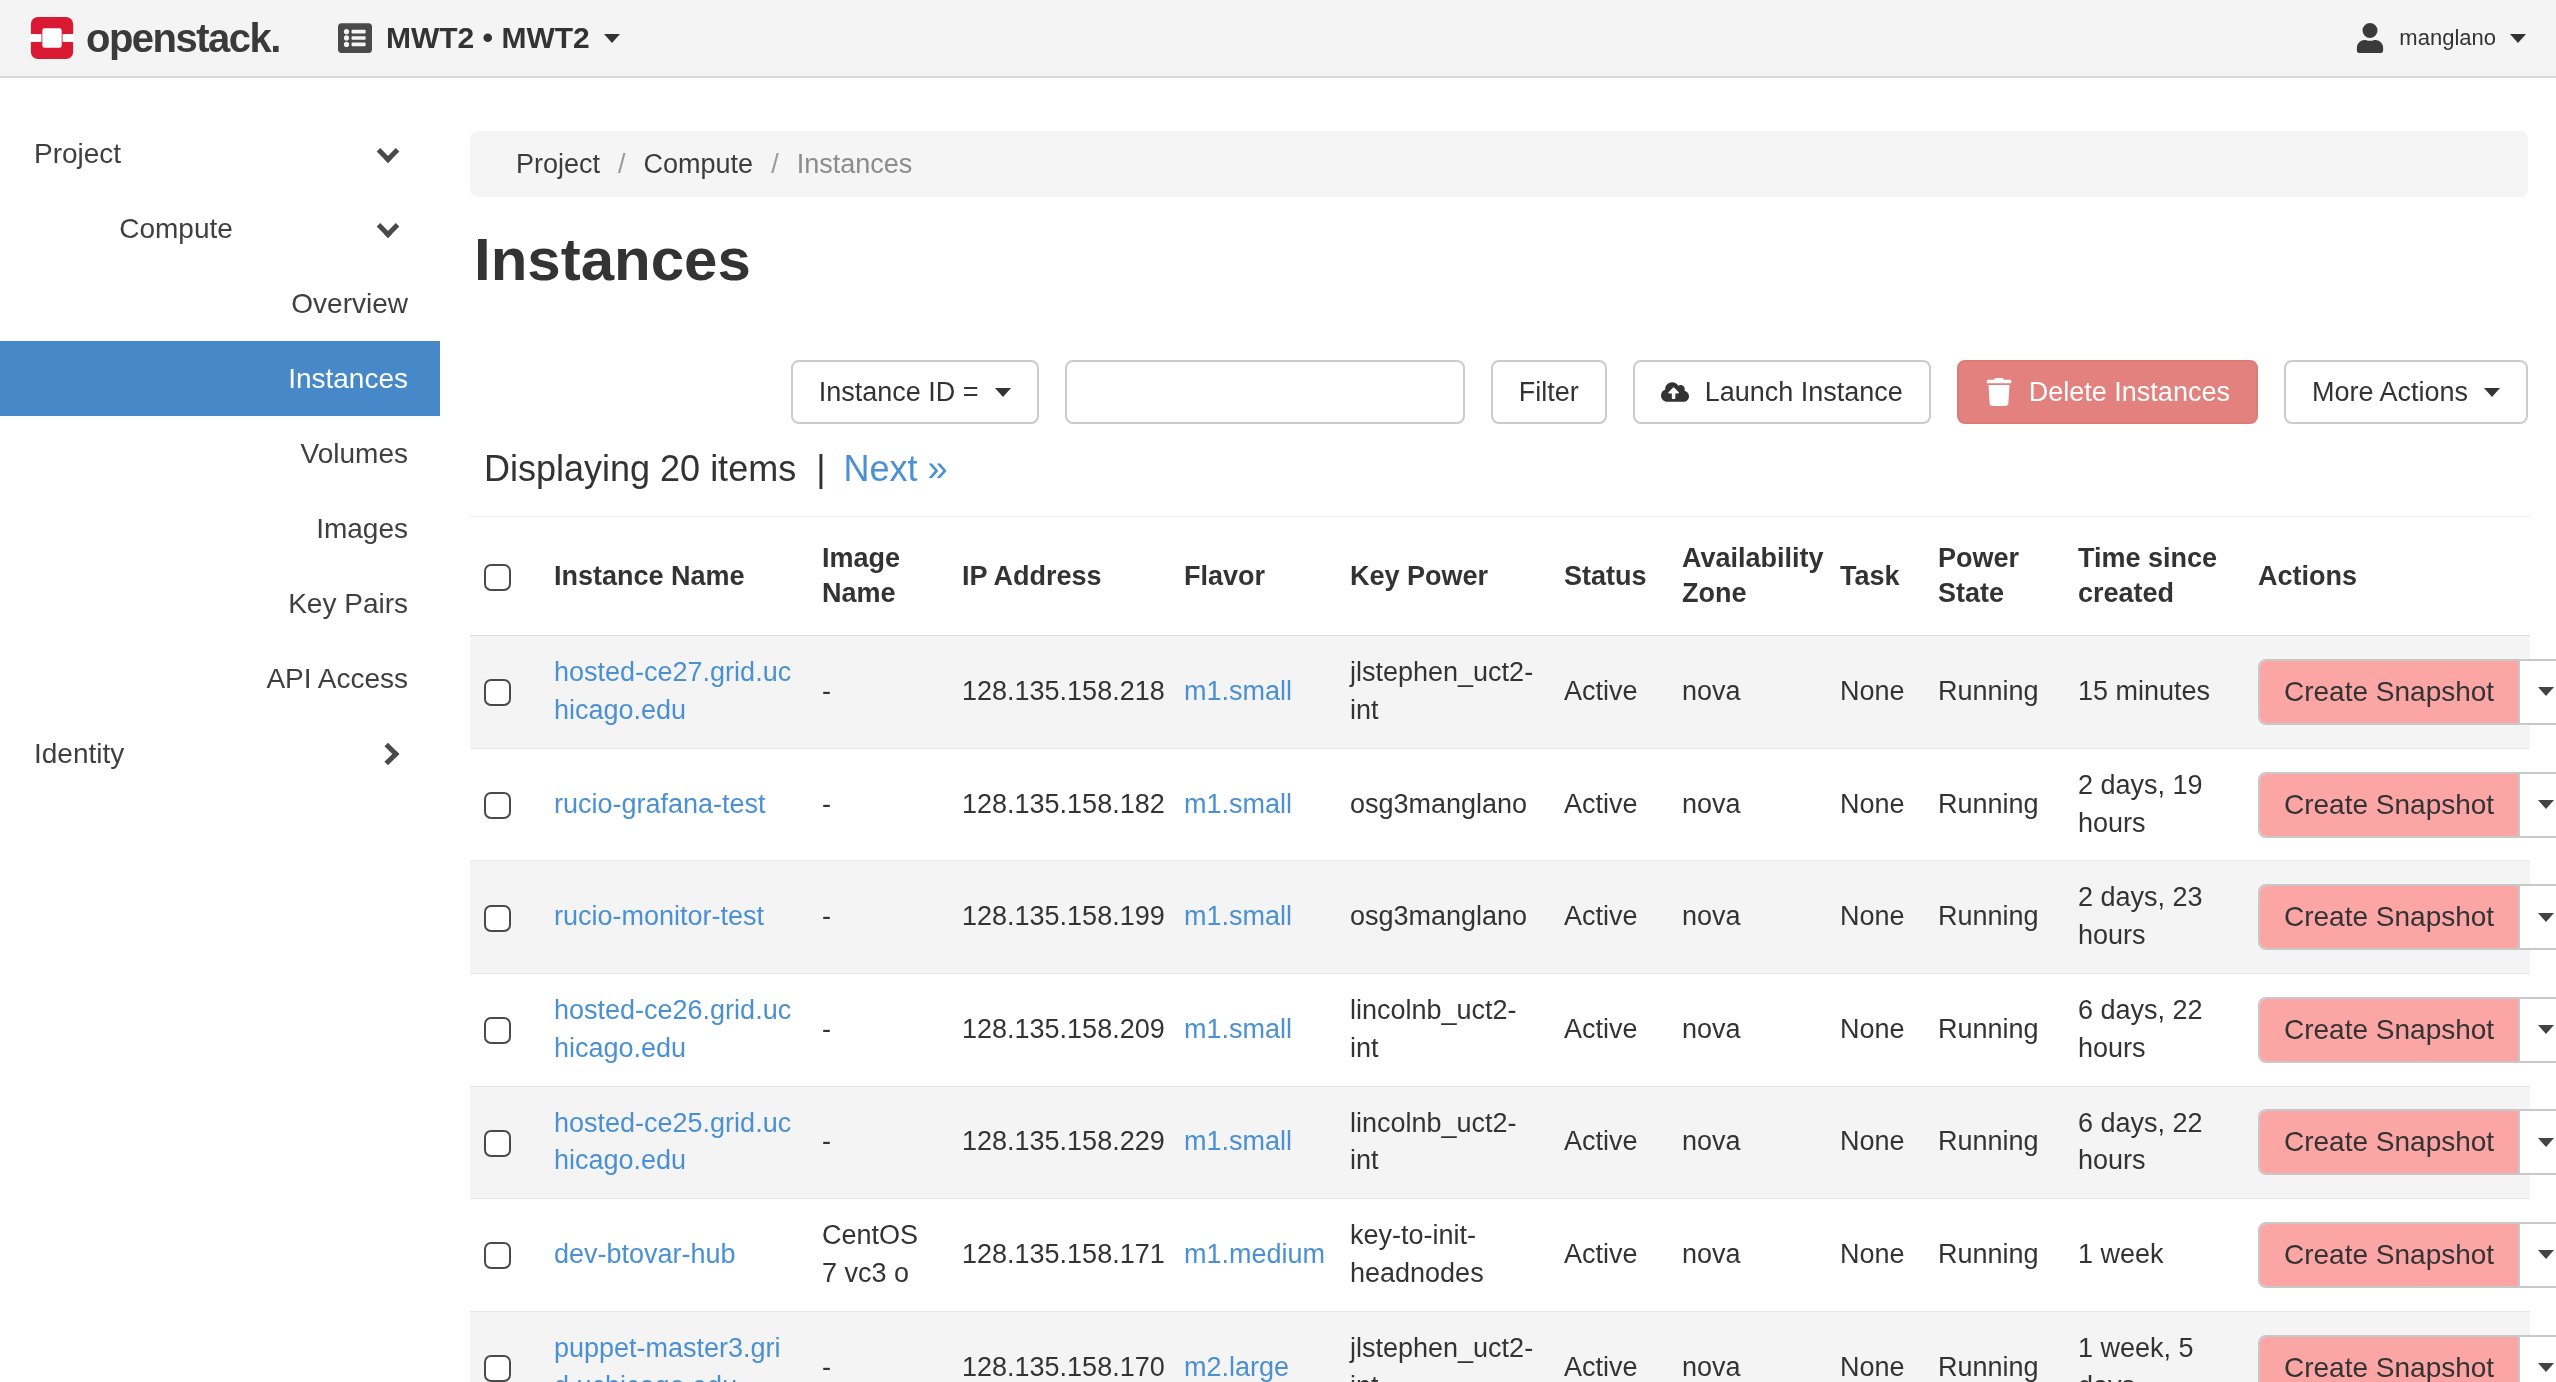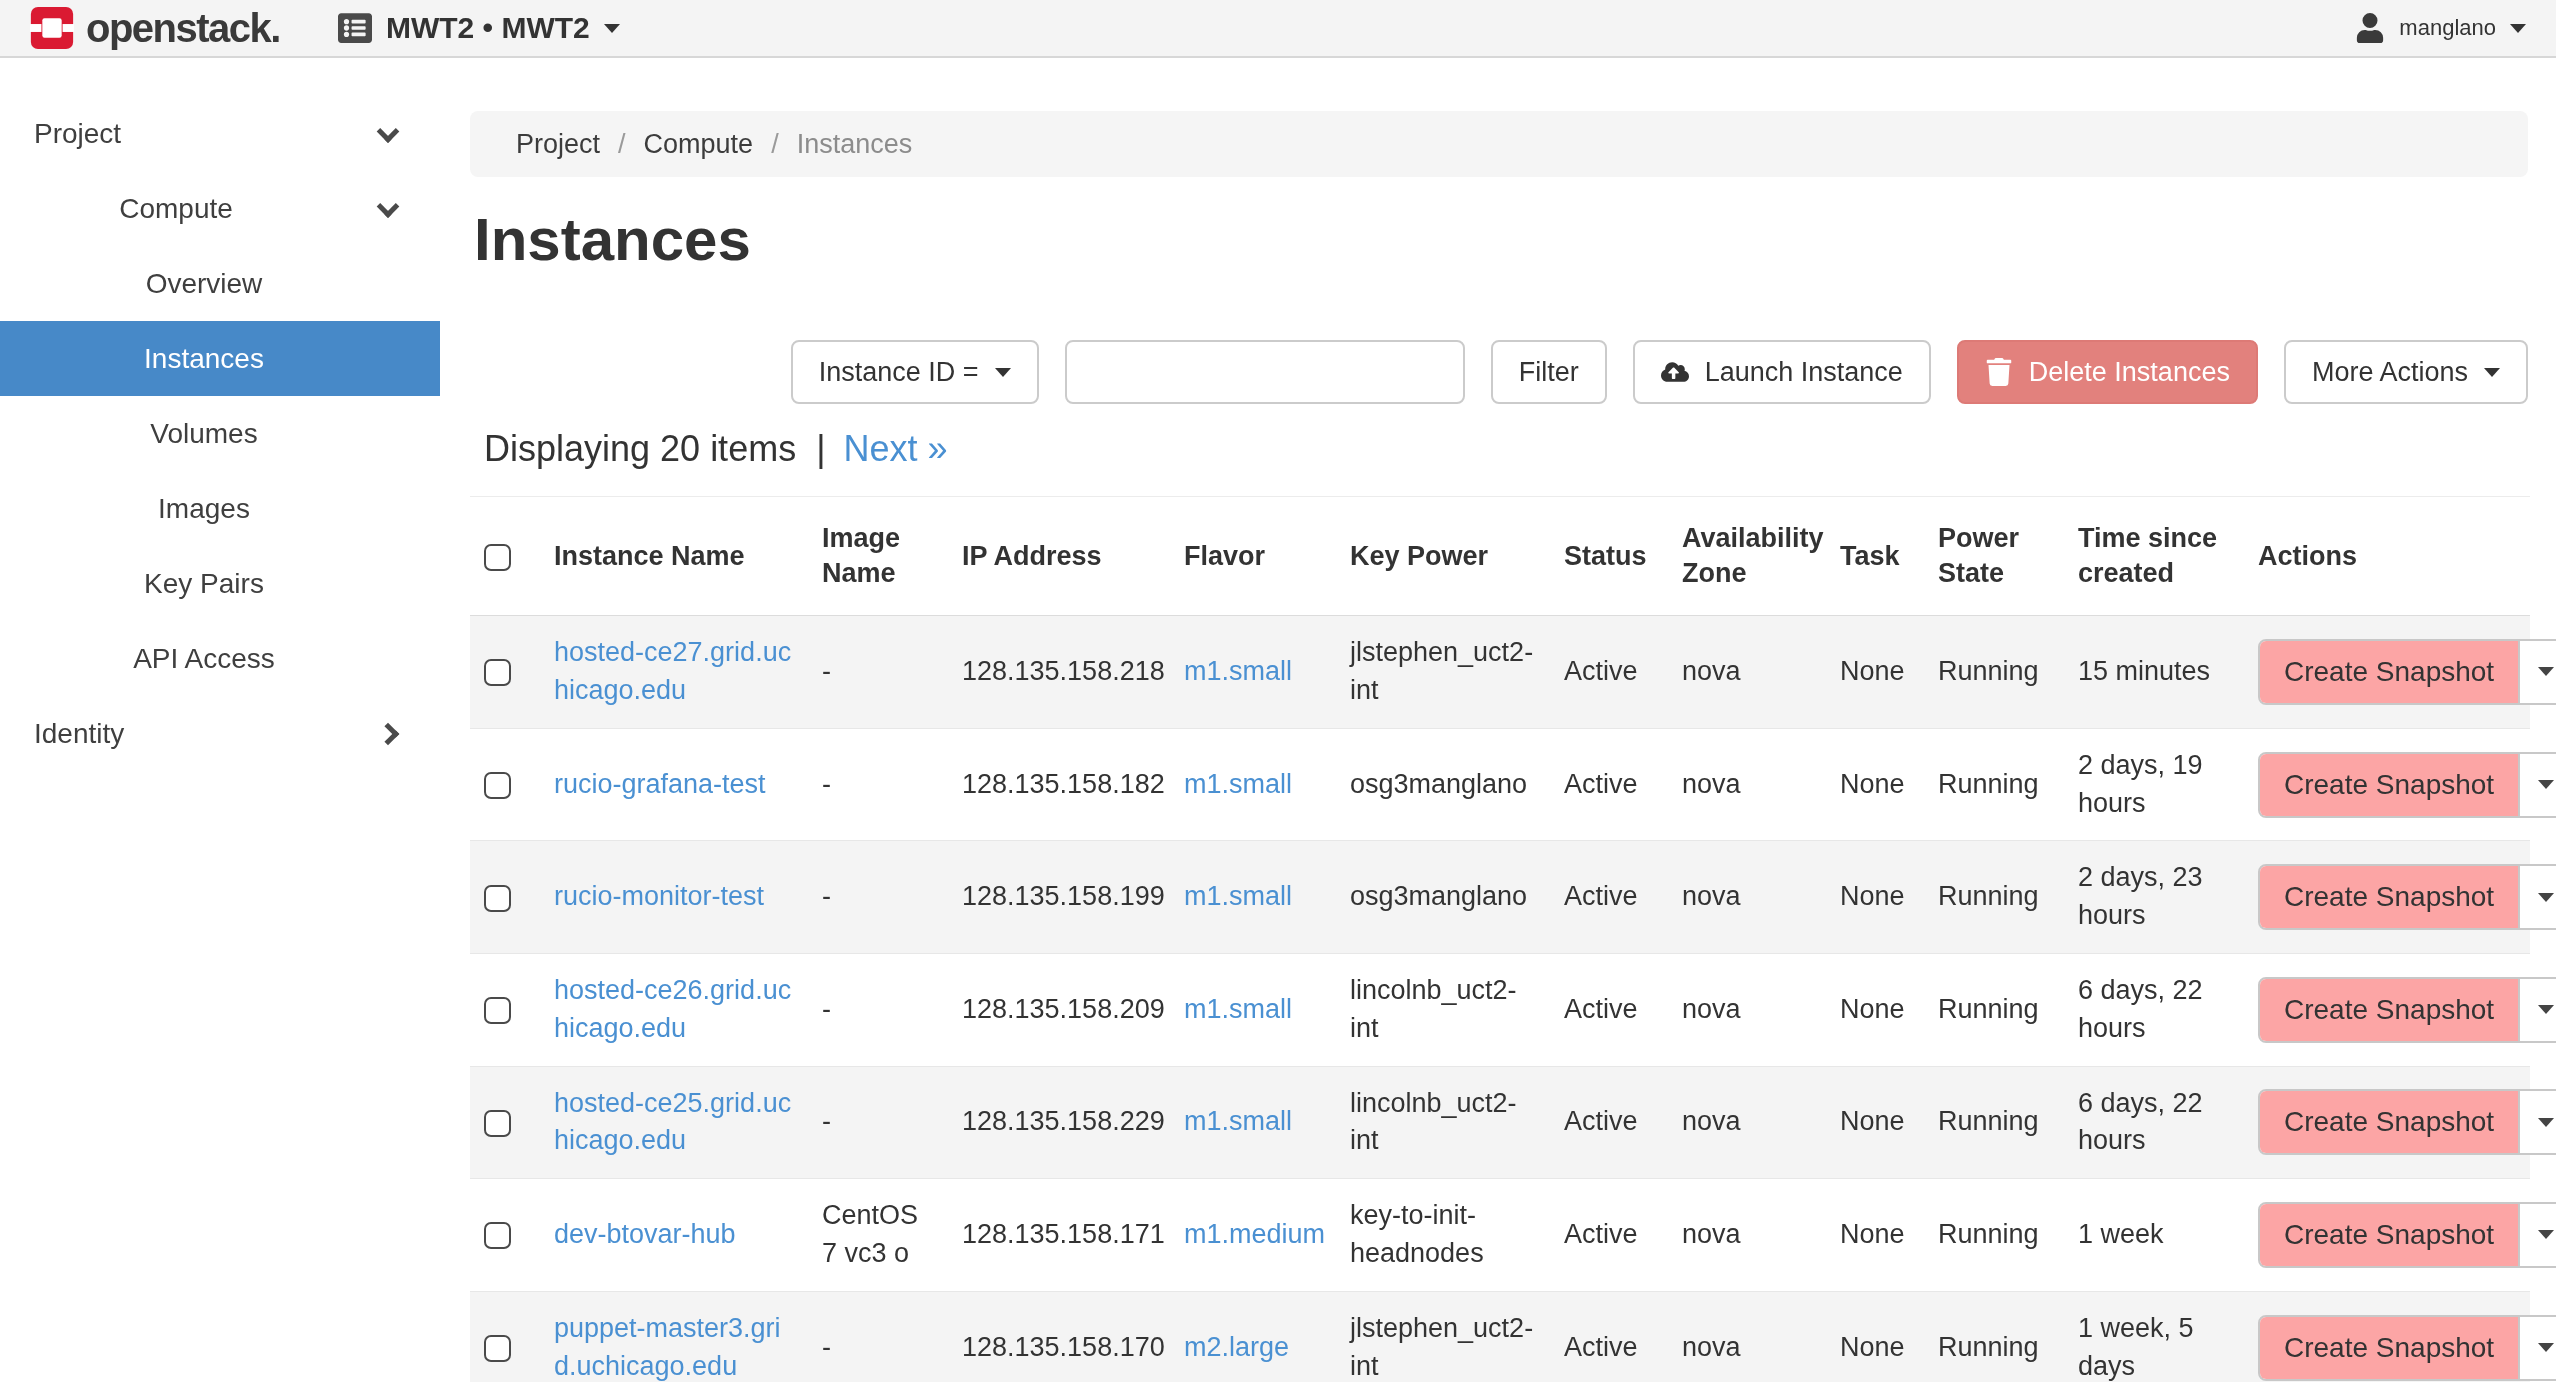--- a/index.html
+++ b/index.html
@@ -1,41 +1,41 @@
 <!DOCTYPE html>
 <html><head>
 <meta charset="utf-8">
 <style>
   * { box-sizing: border-box; margin: 0; padding: 0; }
   html,body { width: 2556px; height: 1382px; overflow: hidden; background: #fff;
     font-family: "Liberation Sans", sans-serif; color: #333; }
 
   
-  .topbar { height: 58px; background: #f4f4f4; border-bottom: 2px solid #d7d7d7;
+  .topbar { height: 78px; background: #f4f4f4; border-bottom: 2px solid #d7d7d7;
     display: flex; align-items: center; padding: 0 30px; }
   .brand { display: flex; align-items: center; cursor: pointer; }
   .brand-logo { width: 44px; height: 44px; }
   .brand-text { font-size: 40px; font-weight: bold; color: #3a3a3a; margin-left: 12px; letter-spacing: -1.5px; }
   .context { margin-left: 58px; display: flex; align-items: center; gap: 14px;
     font-size: 30px; font-weight: bold; color: #333; cursor: pointer; }
   .context svg { width: 34px; height: 34px; fill: #4a4a4a; }
   .user { margin-left: auto; display: flex; align-items: center; gap: 14px; font-size: 22px; color: #333; cursor: pointer; }
   .user svg { width: 30px; height: 30px; fill: #3a3a3a; }
   .caret { display: inline-block; width: 0; height: 0; border-left: 9px solid transparent;
     border-right: 9px solid transparent; border-top: 11px solid currentColor; }
   .caret.sm { border-left-width: 8px; border-right-width: 8px; border-top-width: 9px; }
 
   
   .layout { display: flex; height: 1318px; }
   .sidebar { flex: 0 0 440px; width: 440px; padding-top: 38px; background: #fff; }
   .nav-item { position: relative; height: 75px; display: flex; align-items: center;
     font-size: 28px; color: #3f3f3f; cursor: pointer; }
   .nav-item.lv1 { padding-left: 34px; }
   .nav-item.lv2 { justify-content: center; padding-right: 88px; }
-  .nav-item.lv3 { justify-content: center; padding-right: 32px; }
+  .nav-item.lv3 { justify-content: flex-end; padding-right: 32px; }
   .nav-item.active { background: #4789c8; color: #fff; }
   .chev { position: absolute; right: 44px; top: 50%; width: 16px; height: 16px;
     border-right: 5px solid #4a4a4a; border-bottom: 5px solid #4a4a4a; }
   .chev.down  { transform: translateY(-65%) rotate(45deg); }
   .chev.right { transform: translateY(-50%) rotate(-45deg); }
 
   .content { flex: 1; min-width: 0; padding: 0 28px 0 30px; }
 
   
   .breadcrumb { margin-top: 53px; background: #f5f5f5; border-radius: 8px; height: 66px;

